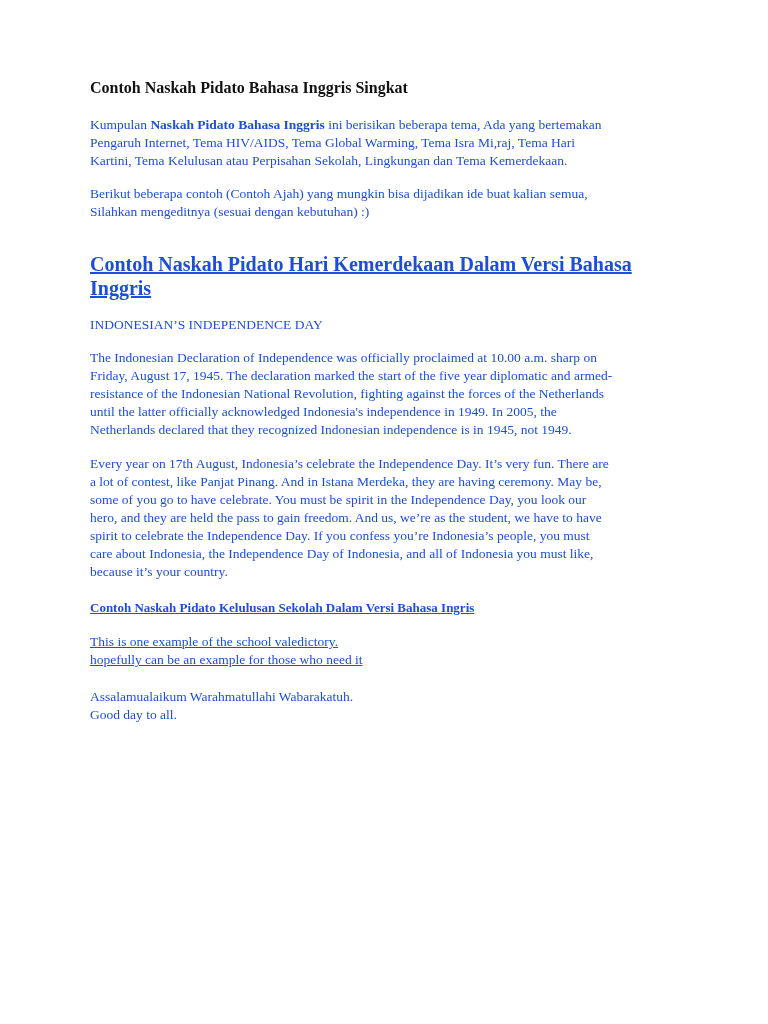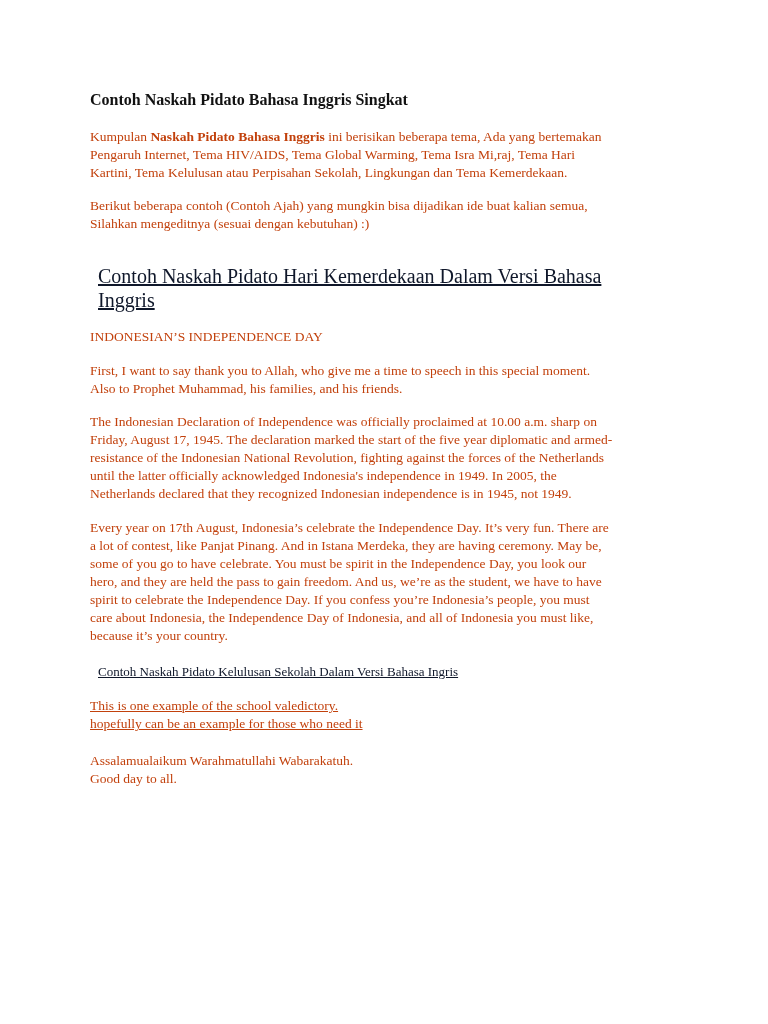--- a/index.html
+++ b/index.html
@@ -12,52 +12,52 @@
     width: 768px;
     height: 1024px;
     background: #ffffff;
     overflow: hidden;
     font-family: "Liberation Serif", "DejaVu Serif", serif;
     color: #1e1e1e;
   }
   .doc {
     position: absolute;
     left: 90px;
-    top: 90px;
+    top: 78px;
     width: 600px;
   }
   .doc-title {
     font-size: 16px;
     font-weight: bold;
     color: #111111;
     line-height: 20px;
     margin: 0;
     white-space: pre;
   }
   .para {
     font-size: 13.5px;
     line-height: 18px;
     margin: 0;
     white-space: pre;
-    color: #c2410c;
+    color: #1d4ed8;
   }
   .para.mt-18 { margin-top: 18px; }
   .para.mt-17 { margin-top: 17px; }
   .para.mt-16 { margin-top: 16px; }
   .para.mt-15 { margin-top: 15px; }
   .para.mt-14 { margin-top: 14px; text-decoration: underline; }
   .para.mt-19 { margin-top: 19px; }
   .heading-link {
     display: block;
     font-size: 20px;
-    font-weight: normal;
+    font-weight: bold;
     line-height: 24px;
-    color: #0f172a;
+    color: #1d4ed8;
     text-decoration: underline;
-    margin: 8px;
+    margin: 0;
     margin-top: 31px;
     white-space: pre;
     cursor: pointer;
   }
   .heading-link.second {
     font-size: 13px;
     line-height: 22px;
     margin-top: 16px;
   }
 </style>
@@ -76,22 +76,20 @@
 
     <p class="para mt-15">Berikut beberapa contoh (Contoh Ajah) yang mungkin bisa dijadikan ide buat kalian semua,
 Silahkan mengeditnya (sesuai dengan kebutuhan) :)</p>
 
     <a class="heading-link">Contoh Naskah Pidato Hari Kemerdekaan Dalam Versi Bahasa
 Inggris</a>
 
     <p class="para mt-16">INDONESIAN’S INDEPENDENCE DAY</p>
 
 
-    <p class="para mt-16">First, I want to say thank you to Allah, who give me a time to speech in this special moment.
-Also to Prophet Muhammad, his families, and his friends.</p>
 
     <p class="para mt-15">The Indonesian Declaration of Independence was officially proclaimed at 10.00 a.m. sharp on
 Friday, August 17, 1945. The declaration marked the start of the five year diplomatic and armed-
 resistance of the Indonesian National Revolution, fighting against the forces of the Netherlands
 until the latter officially acknowledged Indonesia's independence in 1949. In 2005, the
 Netherlands declared that they recognized Indonesian independence is in 1945, not 1949.</p>
 
     <p class="para mt-16">Every year on 17th August, Indonesia’s celebrate the Independence Day. It’s very fun. There are
 a lot of contest, like Panjat Pinang. And in Istana Merdeka, they are having ceremony. May be,
 some of you go to have celebrate. You must be spirit in the Independence Day, you look our

